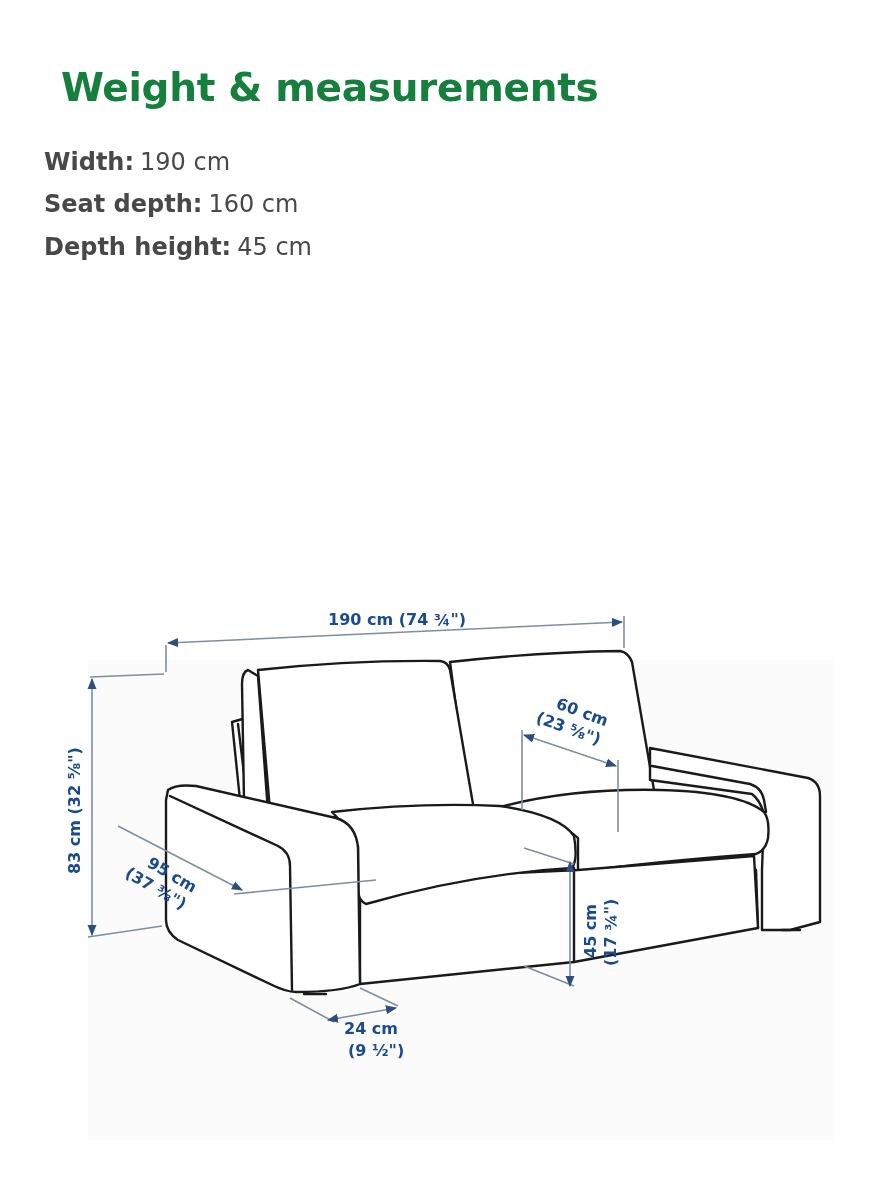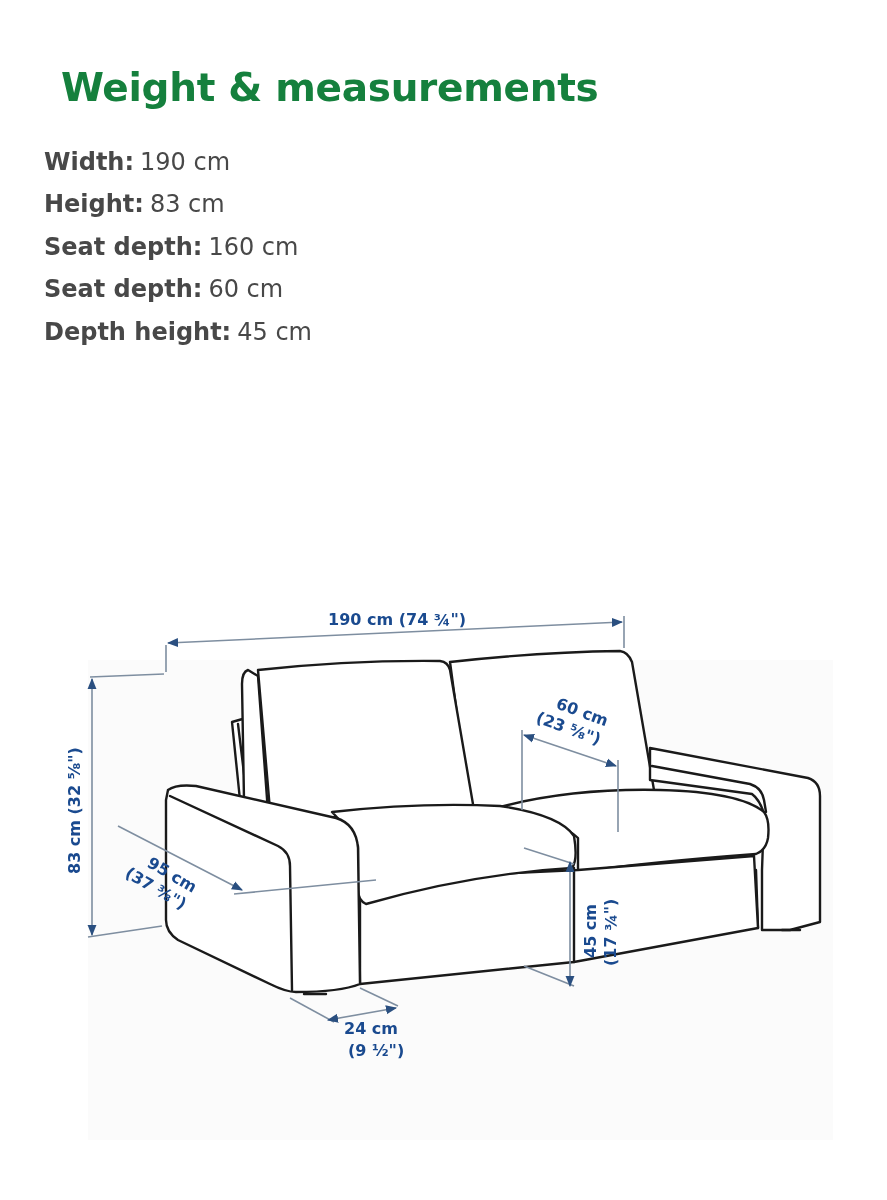--- a/index.html
+++ b/index.html
@@ -100,27 +100,21 @@
 </head>
 <body>
 
 <h1 class="page-title">Weight &amp; measurements</h1>
 
 <ul class="spec-list">
   <li class="spec-row">
     <span class="spec-label">Width:</span><span class="spec-value">190 cm</span>
   </li>
   <li class="spec-row">
-    <span class="spec-label">Height:</span><span class="spec-value">83 cm</span>
-  </li>
-  <li class="spec-row">
     <span class="spec-label">Seat depth:</span><span class="spec-value">160 cm</span>
-  </li>
-  <li class="spec-row">
-    <span class="spec-label">Seat depth:</span><span class="spec-value">60 cm</span>
   </li>
   <li class="spec-row">
     <span class="spec-label">Depth height:</span><span class="spec-value">45 cm</span>
   </li>
 </ul>
 
 <div class="diagram">
   <div class="diagram-bg"></div>
   <svg width="887" height="640" viewBox="0 560 887 640">
     <defs>

